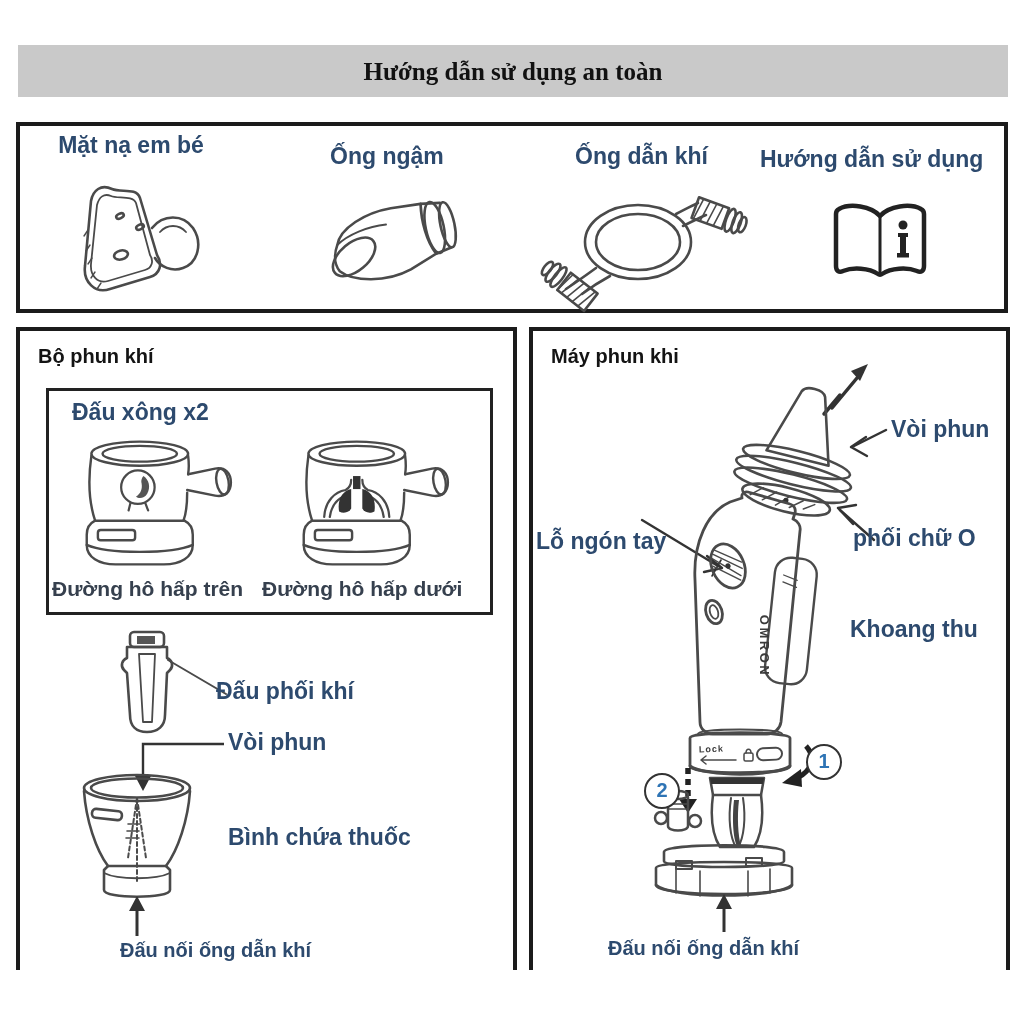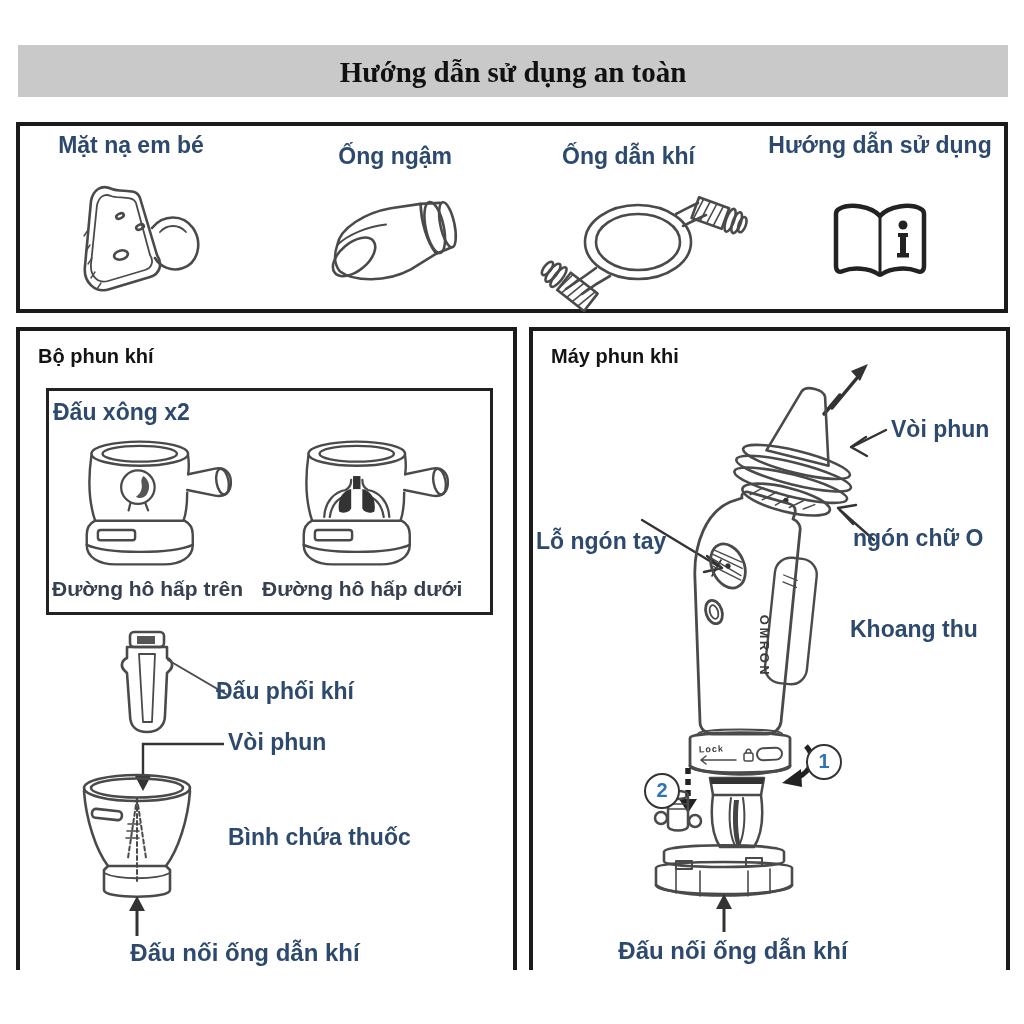--- a/index.html
+++ b/index.html
@@ -4,29 +4,29 @@
 <style>
   html,body{margin:0;padding:0;}
   body{
     width:1024px;height:1024px;position:relative;background:#ffffff;
     font-family:"Liberation Sans","DejaVu Sans",sans-serif;overflow:hidden;
   }
   .banner{
     position:absolute;left:18px;top:45px;width:990px;height:52px;
     background:#c9c9c9;text-align:center;line-height:54px;
     font-family:"Liberation Serif","DejaVu Serif",serif;
-    font-weight:bold;font-size:29px;color:#111;
+    font-weight:bold;font-size:25px;color:#111;
   }
   .box{position:absolute;border:4px solid #1b1b1b;background:#fff;box-sizing:border-box;}
   .box.open-bottom{border-bottom:none;}
   .subbox{position:absolute;border:3px solid #222;box-sizing:border-box;background:transparent;}
   .lbl{position:absolute;color:#2d4a6e;font-size:23px;font-weight:600;white-space:nowrap;}
   .hdr{position:absolute;color:#141414;font-size:20px;font-weight:bold;white-space:nowrap;}
   .airway{position:absolute;color:#36404e;font-size:21px;font-weight:600;text-align:left;white-space:nowrap;}
-  .conn{position:absolute;color:#2d4a6e;font-size:24px;font-weight:600;text-align:center;white-space:nowrap;}
+  .conn{position:absolute;color:#2d4a6e;font-size:20px;font-weight:600;text-align:left;white-space:nowrap;}
   .stepbadge{
     position:absolute;width:32px;height:32px;border:2.5px solid #333;border-radius:50%;
     color:#2e74b5;font-size:20px;font-weight:bold;text-align:center;line-height:31px;background:#fff;
   }
   .omron{
     position:absolute;left:722px;top:637px;width:82px;height:18px;
     transform:rotate(90deg);transform-origin:center;
     font-size:13px;font-weight:bold;color:#3a3a3a;letter-spacing:2.5px;text-align:center;
   }
   .locktext{
@@ -264,35 +264,35 @@
     <path d="M676,869 L676,893 M700,871 L700,896 M748,871 L748,896 M770,869 L770,893" stroke-width="1.6"></path>
   </g>
 
   <g>
     <path d="M724,932 L724,906" stroke="#333" stroke-width="3" fill="none"></path>
     <polygon points="716,909 732,909 724,894" fill="#333"></polygon>
   </g>
 </svg>
 
 <div class="lbl txt" style="left:54px;top:132px;width:154px;text-align:center;">Mặt nạ em bé</div>
-<div class="lbl txt" style="left:330px;top:143px;width:122px;text-align:right;">Ống ngậm</div>
-<div class="lbl txt" style="left:562px;top:143px;width:146px;text-align:left;">Ống dẫn khí</div>
-<div class="lbl txt" style="left:760px;top:132px;width:240px;text-align:center;">Hướng dẫn sử dụng</div>
+<div class="lbl txt" style="left:330px;top:143px;width:122px;text-align:left;">Ống ngậm</div>
+<div class="lbl txt" style="left:562px;top:143px;width:146px;text-align:right;">Ống dẫn khí</div>
+<div class="lbl txt" style="left:760px;top:146px;width:240px;text-align:left;">Hướng dẫn sử dụng</div>
 
 <div class="hdr txt" style="left:38px;top:345px;">Bộ phun khí</div>
-<div class="lbl txt" style="left:53px;top:399px;">Đấu xông x2</div>
+<div class="lbl txt" style="left:72px;top:399px;">Đấu xông x2</div>
 <div class="airway txt" style="left:52px;top:577px;width:212px;">Đường hô hấp trên</div>
 <div class="airway txt" style="left:262px;top:577px;width:218px;">Đường hô hấp dưới</div>
 <div class="lbl txt" style="left:216px;top:678px;">Đấu phối khí</div>
 <div class="lbl txt" style="left:228px;top:729px;">Vòi phun</div>
 <div class="lbl txt" style="left:228px;top:824px;text-align:right;">Bình chứa thuốc</div>
 <div class="conn txt" style="left:120px;top:939px;width:250px;">Đấu nối ống dẫn khí</div>
 
 <div class="hdr txt" style="left:551px;top:345px;">Máy phun khi</div>
 <div class="lbl txt" style="left:891px;top:416px;">Vòi phun</div>
-<div class="lbl txt" style="left:853px;top:525px;">ngón chữ O</div>
+<div class="lbl txt" style="left:853px;top:525px;">phối chữ O</div>
 <div class="lbl txt" style="left:536px;top:488px;margin-top:40px;">Lỗ ngón tay</div>
 <div class="lbl txt" style="left:850px;top:616px;">Khoang thu</div>
 <div class="conn txt" style="left:608px;top:937px;width:250px;">Đấu nối ống dẫn khí</div>
 <div class="omron txt">OMRON</div>
 <div class="locktext txt">Lock</div>
 <div class="stepbadge txt" style="left:806px;top:744px;">1</div>
 <div class="stepbadge txt" style="left:644px;top:773px;">2</div>
 
 </body></html>

